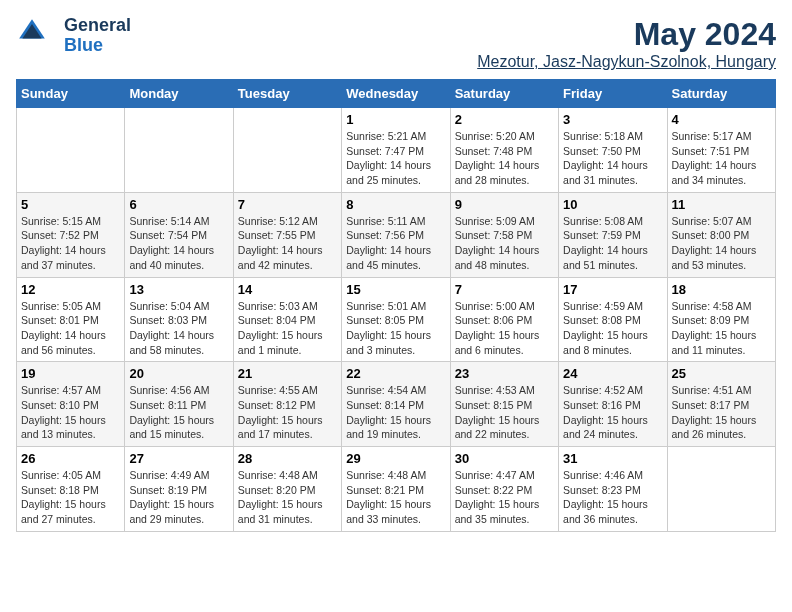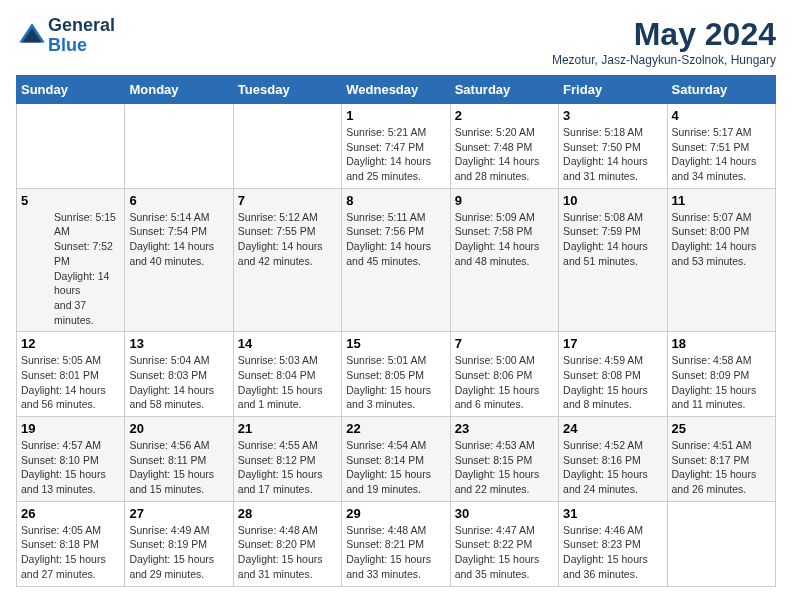--- a/index.html
+++ b/index.html
@@ -11,22 +11,21 @@
       padding: 16px;
     }
     .header-area {
       display: flex;
       justify-content: space-between;
       align-items: flex-start;
       margin-bottom: 8px;
     }
     .logo {
       display: flex;
-      align-items: center;
-      gap: 0;
+      gap: 16px;
     }
     .logo-text {
       font-size: 18px;
       font-weight: bold;
       line-height: 1.1;
     }
     .logo-general { color: #1a3a5c; }
     .logo-blue { color: #2070c0; }
     .logo-icon {
       width: 32px;
@@ -34,22 +33,23 @@
     }
     .title-block {
       text-align: right;
     }
     .main-title {
       font-size: 32px;
       font-weight: bold;
       color: #1a3a5c;
     }
     .subtitle {
-      font-size: 12px;
+      font-size: 16px;
       color: #1a3a5c;
+      text-decoration: underline;
     }
     table {
       width: 100%;
       border-collapse: collapse;
       font-size: 11px;
     }
     thead tr th {
       background: #2a6db5;
       color: #fff;
       padding: 6px 4px;
@@ -145,21 +145,21 @@
           <span class="day-number">4</span>
           <div class="day-detail" style="white-space: pre-line;">Sunrise: 5:17 AM
 Sunset: 7:51 PM
 Daylight: 14 hours
 and 34 minutes.</div>
         </td>
       </tr>
       <tr>
         <td>
           <span class="day-number">5</span>
-          <div class="day-detail" style="white-space: pre-line; margin-left: 33px;">Sunrise: 5:15 AM
+          <div class="day-detail" style="white-space: pre-line;">Sunrise: 5:15 AM
 Sunset: 7:52 PM
 Daylight: 14 hours
 and 37 minutes.</div>
         </td>
         <td>
           <span class="day-number">6</span>
           <div class="day-detail" style="white-space: pre-line;">Sunrise: 5:14 AM
 Sunset: 7:54 PM
 Daylight: 14 hours
 and 40 minutes.</div>

